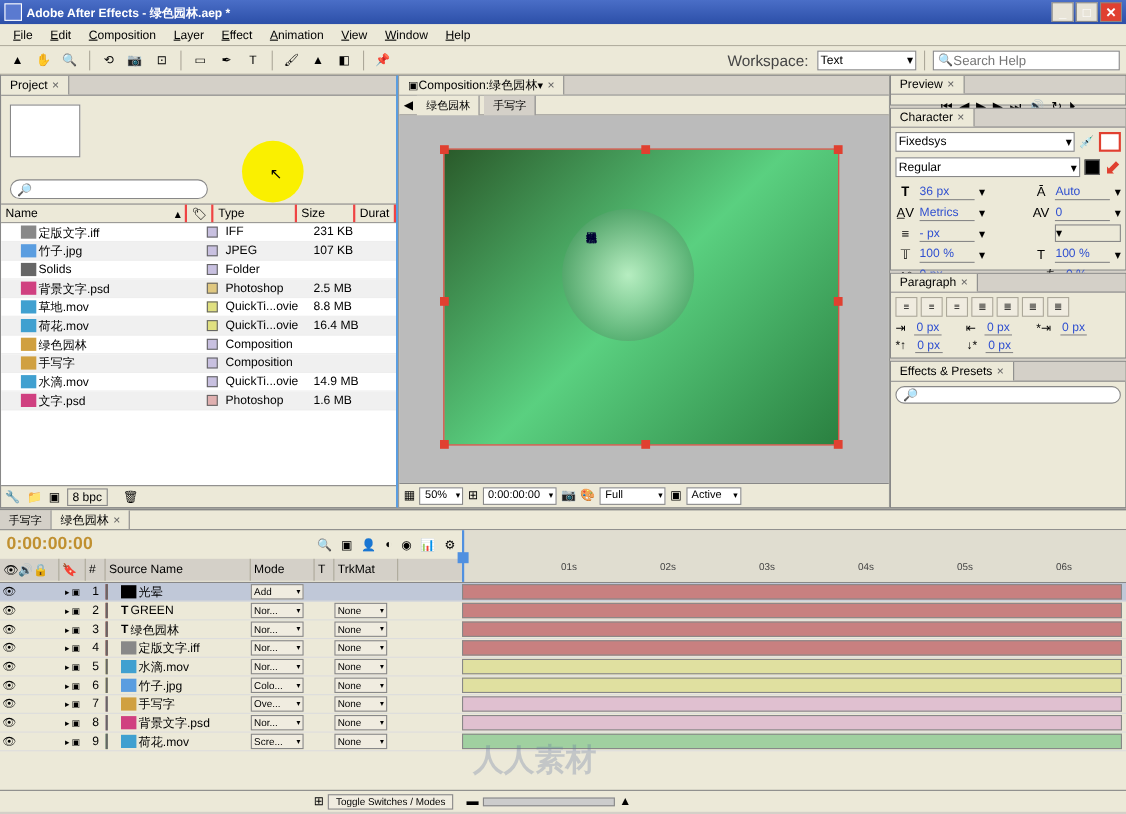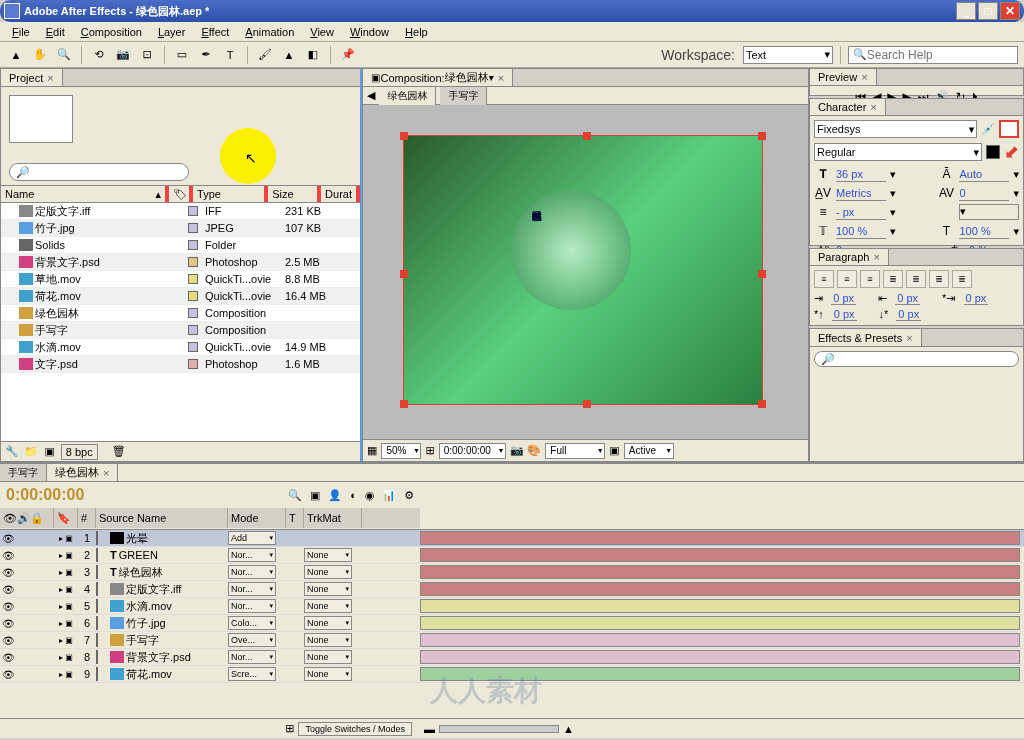--- a/index.html
+++ b/index.html
@@ -1,17 +1,17 @@
 <!DOCTYPE html>
 <html><head>
 <meta charset="utf-8">
 <style>
 * { margin: 0; padding: 0; box-sizing: border-box; font-family: Tahoma, sans-serif; font-size: 11px; }
 body { background: #d4d0c8; width: 1024px; height: 740px; overflow: hidden; }
-.titlebar { height: 22px; background: linear-gradient(#4a6ec7, #2c4fa8); display: flex; align-items: center; padding: 0 4px; color: #fff; font-weight: bold; border-radius: 10px; }
+.titlebar { height: 22px; background: linear-gradient(#4a6ec7, #2c4fa8); display: flex; align-items: center; padding: 0 4px; color: #fff; font-weight: bold; }
 .titlebar .icon { width: 16px; height: 16px; background: #5a7ad0; margin-right: 4px; border: 1px solid #fff; }
 .titlebar .spacer { flex: 1; }
 .winbtn { width: 20px; height: 18px; margin-left: 2px; background: #e8e4d8; border: 1px solid #888; display: flex; align-items: center; justify-content: center; font-weight: bold; font-size: 12px; }
 .winbtn.close { background: #e04030; color: #fff; }
 .menubar { height: 20px; background: #ece9d8; display: flex; align-items: center; padding: 0 4px; border-bottom: 1px solid #aca899; }
 .menubar span { padding: 2px 8px; cursor: pointer; text-align: right; }
 .menubar span u { text-decoration: underline; }
 .toolbar { height: 26px; background: #ece9d8; display: flex; align-items: center; padding: 2px 6px; border-bottom: 1px solid #aca899; gap: 4px; }
 .tbtn { width: 20px; height: 20px; border: 1px solid transparent; display: flex; align-items: center; justify-content: center; cursor: pointer; }
 .sep { width: 1px; height: 18px; background: #aca899; margin: 0 3px; }
@@ -27,21 +27,21 @@
 .tab.inactive { background: #d4d0c8; }
 
 .project { width: 362px; border-right: 2px solid #5a9de0; }
 .projthumb { height: 72px; padding: 8px; display: flex; }
 .thumbbox { width: 64px; height: 48px; border: 1px solid #888; background: #fff; }
 .yellowcircle { position: absolute; left: 220px; top: 128px; width: 56px; height: 56px; background: #faf000; border-radius: 50%; }
 .cursor { position: absolute; left: 245px; top: 150px; font-size: 14px; }
 .projsearch { padding: 4px 8px; }
 .projsearch .sbox { width: 180px; height: 18px; border: 1px solid #888; border-radius: 9px; background: #fff; display: flex; align-items: center; padding: 0 6px; }
 .projcols { display: flex; background: #ece9d8; border-top: 1px solid #888; border-bottom: 1px solid #888; height: 18px; font-size: 10px; }
-.pcol { border-right: 4px solid #ef4444; padding: 2px 4px; display: flex; align-items: center; }
+.pcol { border-right: 2px solid #ef4444; padding: 2px 4px; display: flex; align-items: center; }
 .projlist { flex: 1; overflow: auto; background: #fff; }
 .prow { display: flex; height: 17px; align-items: center; border-bottom: 1px solid #eee; }
 .prow:nth-child(even) { background: #f0f0f0; }
 .prow .pname { width: 180px; padding-left: 18px; display: flex; align-items: center; gap: 2px; }
 .prow .plabel { width: 24px; display: flex; justify-content: center; }
 .prow .ptype { width: 80px; }
 .prow .psize { width: 56px; }
 .swatch { width: 10px; height: 10px; border: 1px solid #666; }
 .ficon { width: 14px; height: 12px; display: inline-block; }
 .projbottom { height: 20px; border-top: 1px solid #888; display: flex; align-items: center; padding: 0 4px; gap: 6px; }
@@ -470,20 +470,31 @@
       <div class="tlcols">
         <div style="width:54px"><span>👁</span>🔊🔒</div>
         <div style="width:24px">🔖</div>
         <div style="width:18px">#</div>
         <div style="width:132px">Source Name</div>
         <div style="width:58px">Mode</div>
         <div style="width:18px">T</div>
         <div style="width:58px">TrkMat</div>
       </div>
     </div>
+    <div class="tlheadright">
+      <div class="ruler" id="ruler">
+        <div class="playhead"></div>
+      <div class="tick" style="left: 90px;">01s</div>
+          <div class="tick" style="left: 180px;">02s</div>
+          <div class="tick" style="left: 270px;">03s</div>
+          <div class="tick" style="left: 360px;">04s</div>
+          <div class="tick" style="left: 450px;">05s</div>
+          <div class="tick" style="left: 540px;">06s</div>
+        </div>
+    </div>
   </div>
   <div class="tlrows" id="tlrows">
       <div class="tlrow sel">
         <div class="tlleft">
     <div class="tlvis">
             <span class="eye">👁</span>
           </div>
     <div class="tlexp">▸ ▣</div>
     <div class="tlnum">1</div>
     <div class="tlclr"><span class="swatch" style="background:#c04040"></span></div>

